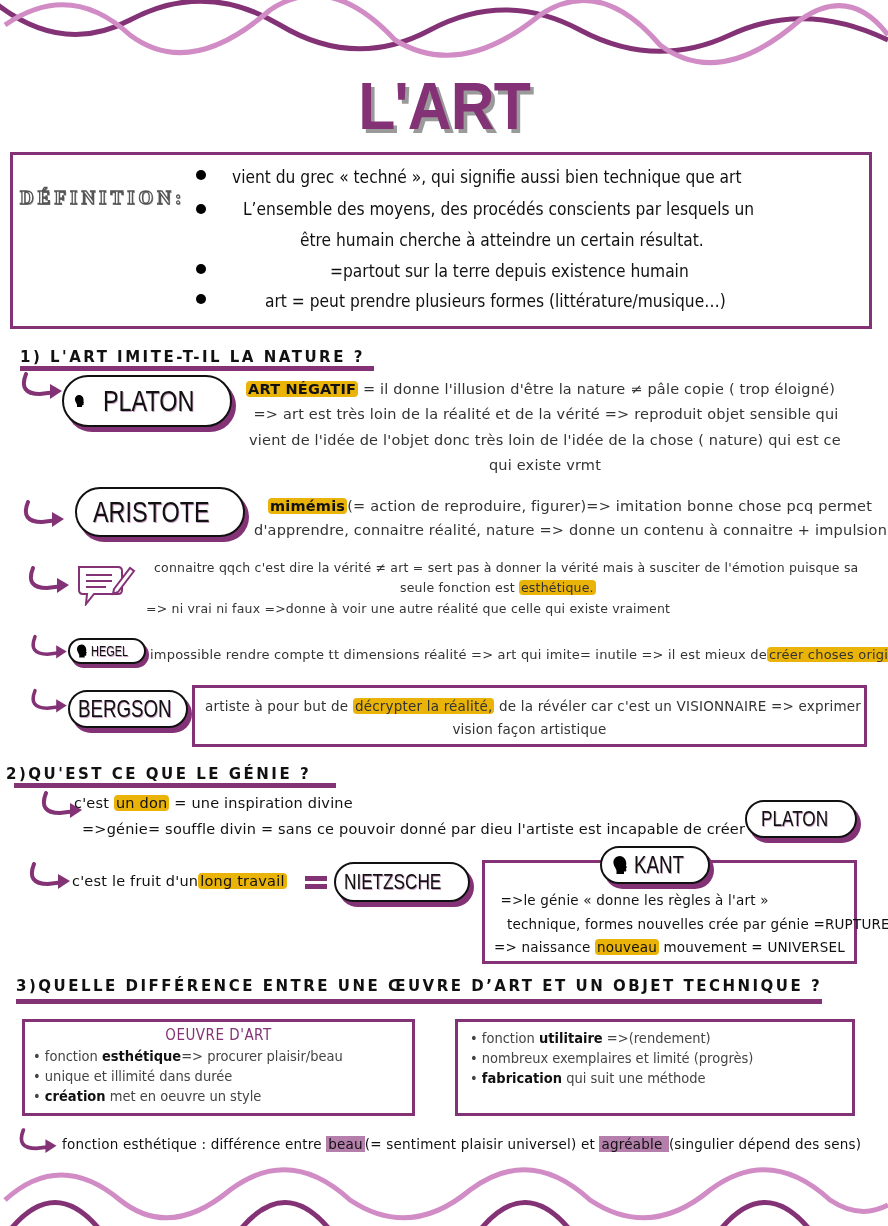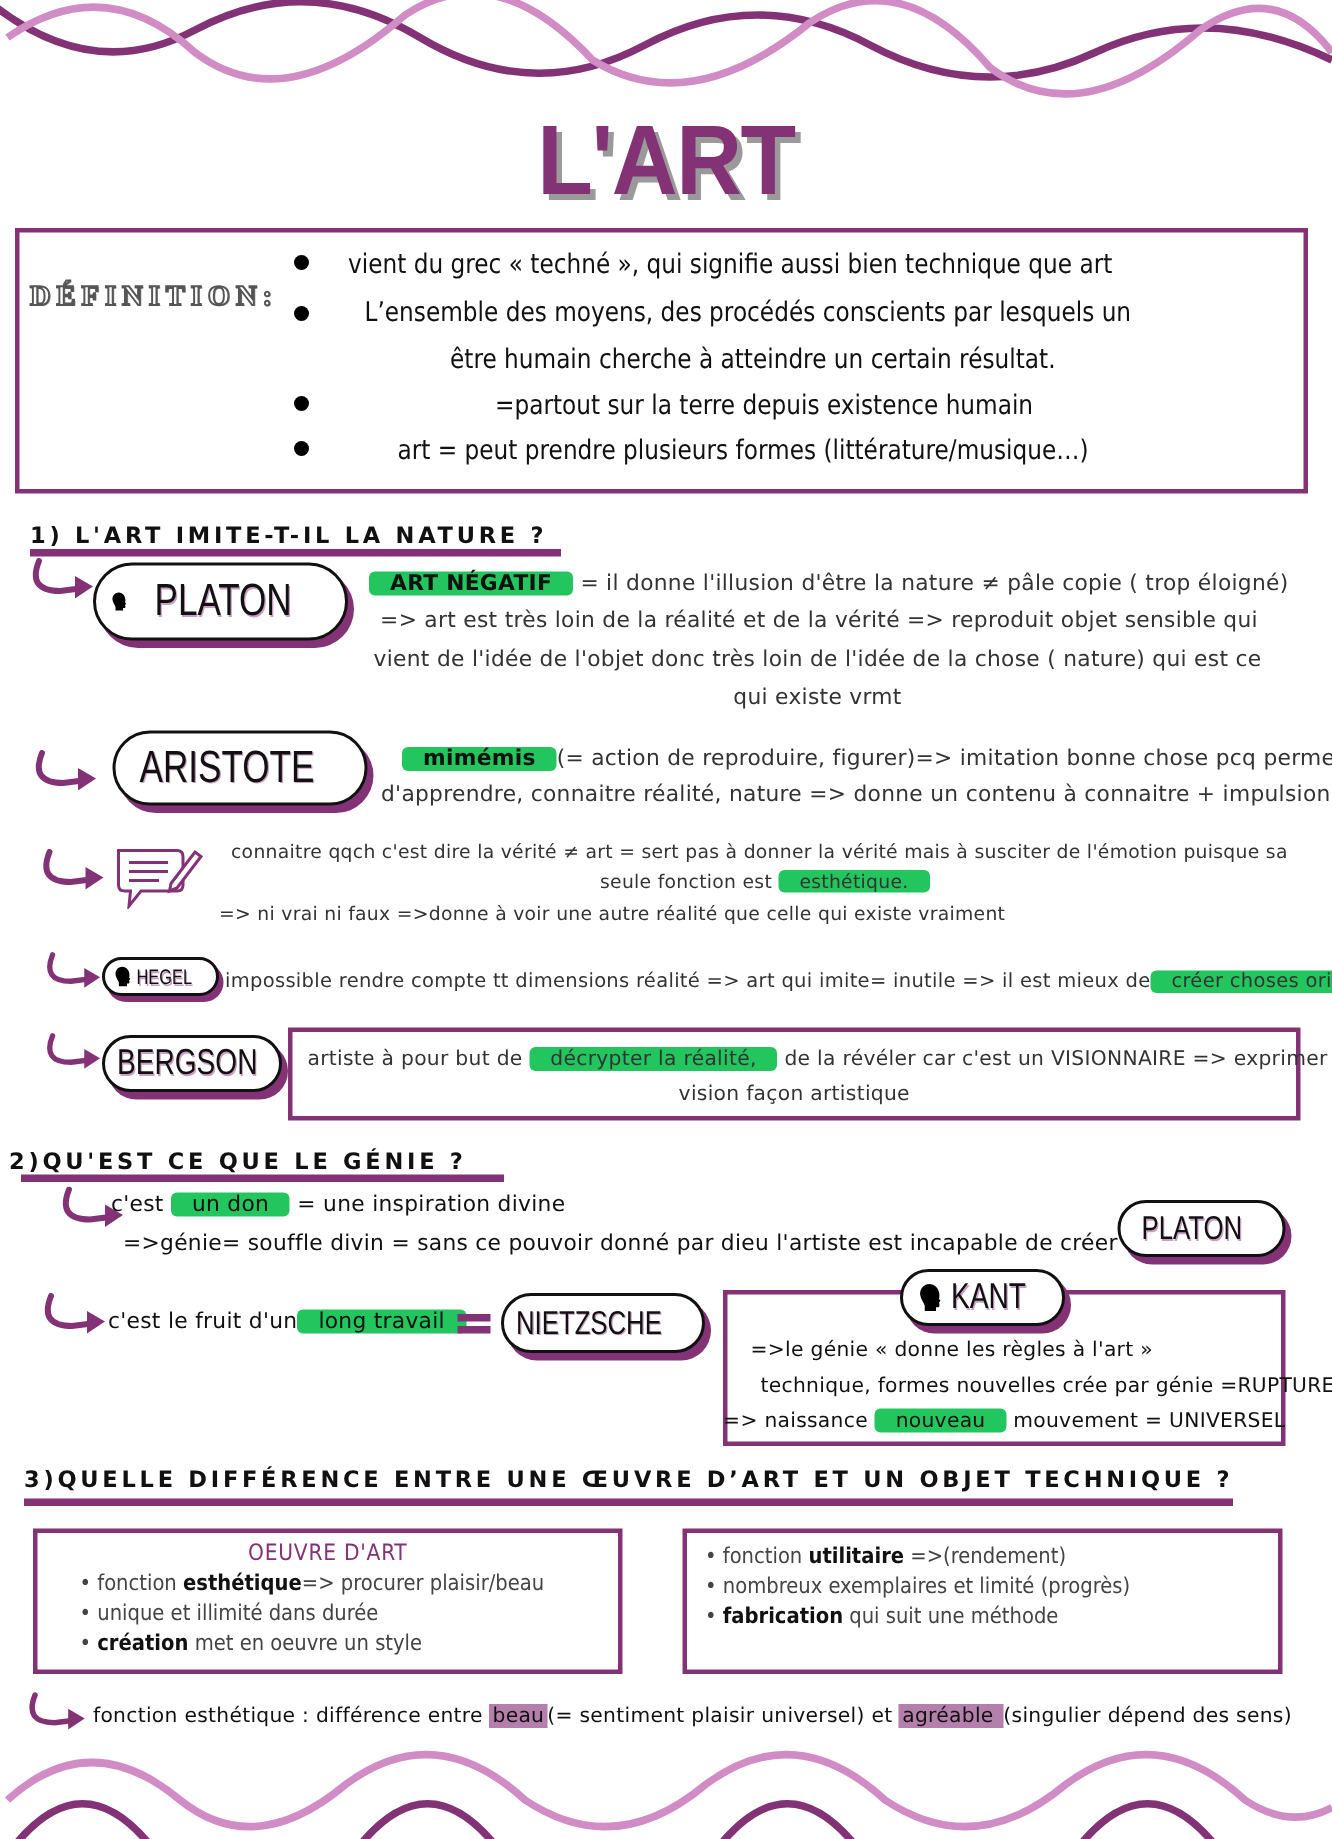--- a/index.html
+++ b/index.html
@@ -23,21 +23,21 @@
   .sec-bar { position: absolute; height: 5px; background: #843276; }
   .badge { position: absolute; border: 2.5px solid #111; border-radius: 26px; background: #fff;
            box-shadow: 4px 5px 0 #843276; display: flex; align-items: center; gap: 6px; padding: 0 10px; }
   .badge .name { font-family: "Liberation Sans Narrow", "Liberation Sans", sans-serif; color: #111;
                  transform: scaleX(0.78); transform-origin: left center; white-space: nowrap;
                  text-shadow: 1px 1px 0 #c9a0c3; }
   .head { display: inline-block; }
   .txt { position: absolute; font-size: 14.5px; color: #333; white-space: nowrap;
          font-family: "DejaVu Sans", sans-serif; letter-spacing: 0.2px; }
   .ctr { text-align: center; }
-  .hl { background: #22c55e; border-radius: 4px; padding: 0 14px; }
+  .hl { background: #eab308; border-radius: 4px; padding: 0 2px; }
   .hlsq { background: #b57fab; padding: 0 2px; }
   .arrow { position: absolute; }
   .box { position: absolute; border: 3px solid #843276; }
   .col-title { font-size: 15px; color: #843276; text-align: center; letter-spacing: 0.5px; }
   .col-item { font-size: 14.5px; color: #444; white-space: nowrap; margin-top: 4px; }
   .col-item b { color: #111; }
 </style>
 </head>
 <body>
 
@@ -193,21 +193,21 @@
 <div class="txt ctr" style="left:482px;top:916px;width:375px;color:#111;font-size:13.5px;margin-left:25px;">technique, formes nouvelles crée par génie =RUPTURE</div>
 <div class="txt ctr" style="left:482px;top:939px;width:375px;color:#111;font-size:13.5px;">
   <span>=&gt; naissance</span>
   <span class="hl">nouveau</span>
   <span>mouvement = UNIVERSEL</span>
 </div>
 
 <div class="sec-title" style="left:16px;top:977px;">3)QUELLE DIFFÉRENCE ENTRE UNE ŒUVRE D’ART ET UN OBJET TECHNIQUE ?</div>
 <div class="sec-bar" style="left:16px;top:999px;width:806px;"></div>
 
-<div class="box" style="left:22px;top:1019px;width:393px;height:97px;padding:4px 28px;">
+<div class="box" style="left:22px;top:1019px;width:393px;height:97px;padding:4px 8px;">
   <div class="col-title">OEUVRE D'ART</div>
   <div class="col-item">• <span> fonction </span><b>esthétique</b><span>=&gt; procurer plaisir/beau</span></div>
   <div class="col-item">• <span>unique et  illimité dans durée</span></div>
   <div class="col-item">• <b>création</b><span> met en oeuvre un style</span></div>
 </div>
 <div class="box" style="left:455px;top:1019px;width:400px;height:97px;padding:4px 12px;">
   <div class="col-item">• <span> fonction </span><b>utilitaire</b><span> =&gt;(rendement)</span></div>
   <div class="col-item">• <span>nombreux exemplaires et limité (progrès)</span></div>
   <div class="col-item">• <b>fabrication</b><span> qui suit une méthode</span></div>
 </div>

